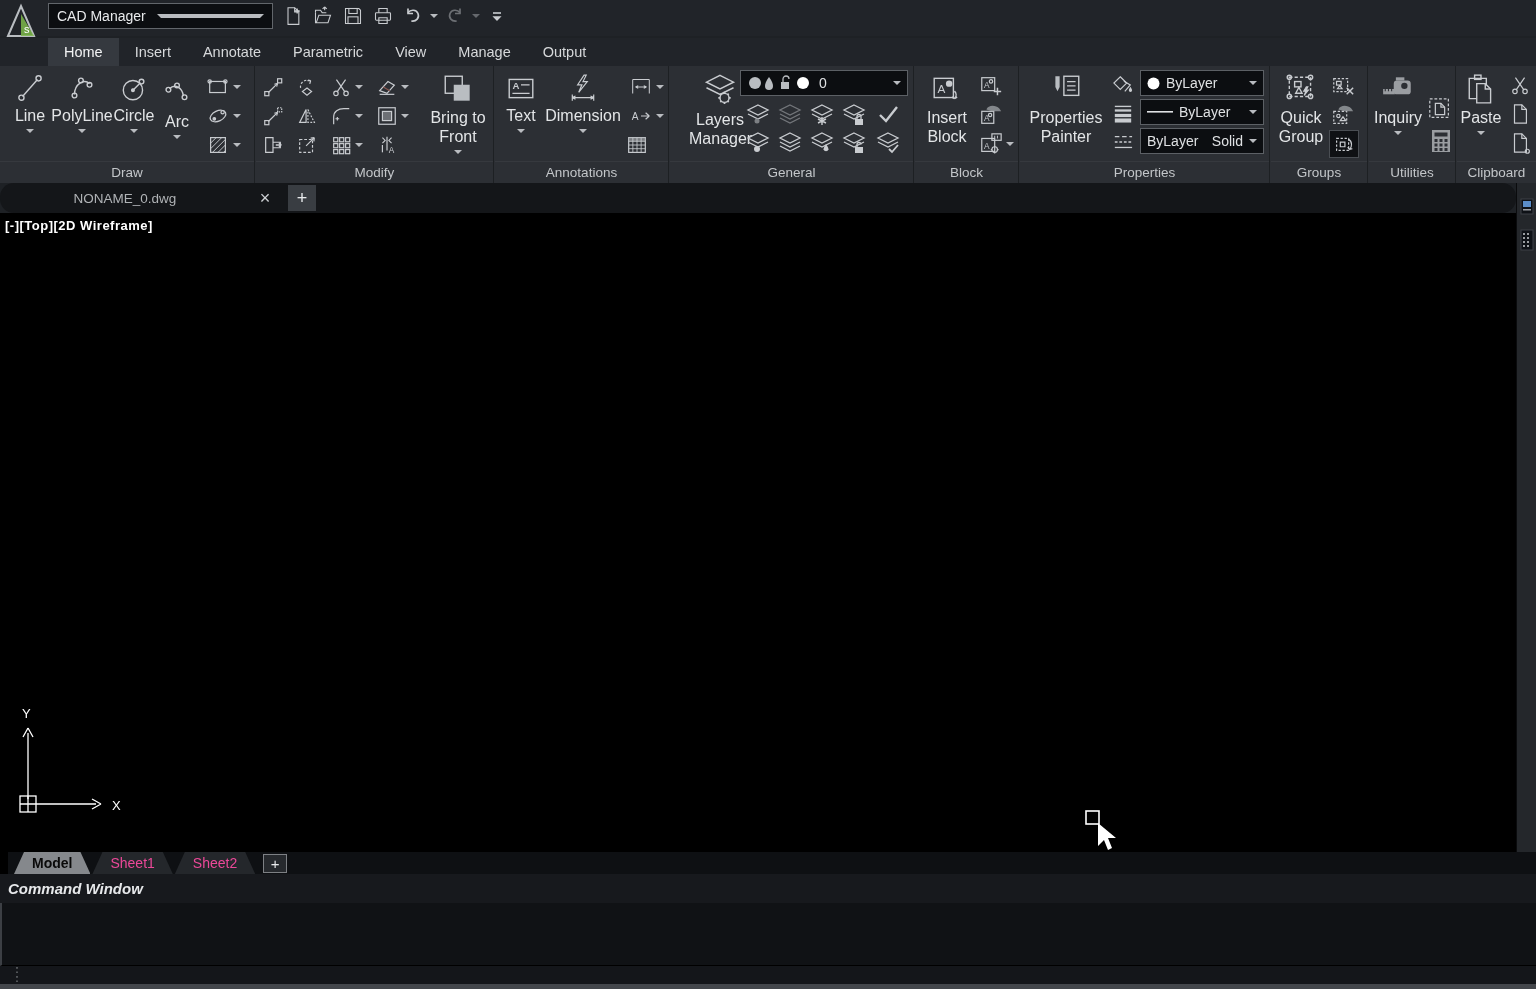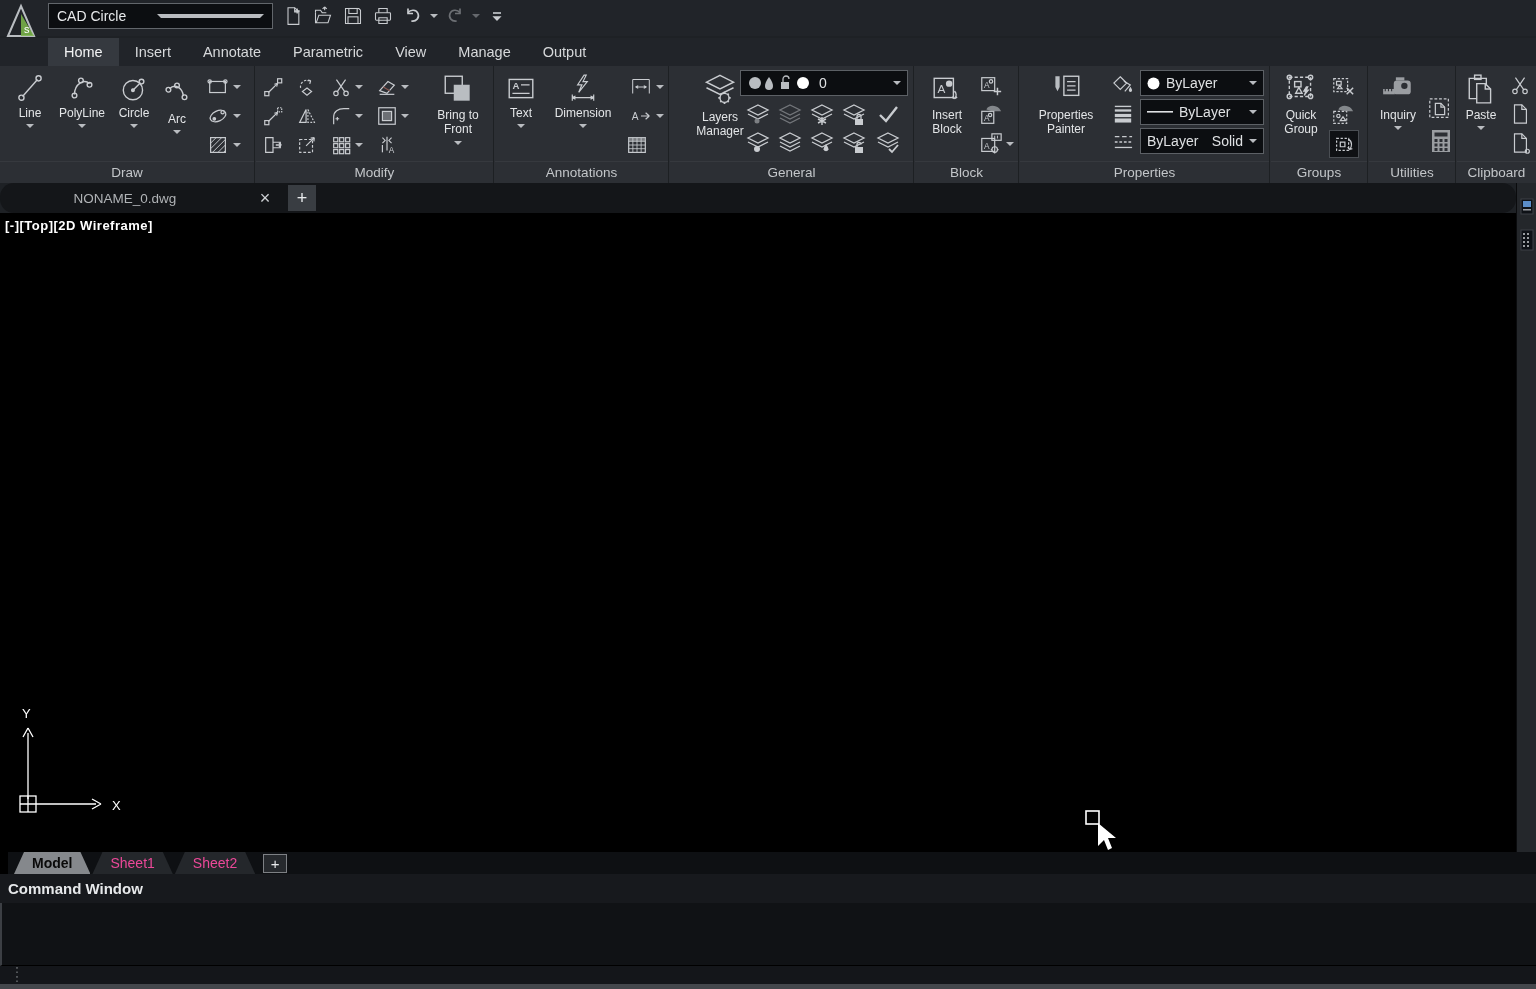--- a/index.html
+++ b/index.html
@@ -22,21 +22,21 @@
              display:flex; align-items:stretch; padding-left:48px; }
   .menu-tab { padding:0 16px; display:flex; align-items:center; color:#d6d8da; font-size:14.5px; }
   .menu-tab.active { background:#35393f; color:#f2f3f4; }
 
   
   .ribbon { position:absolute; top:66px; left:0; right:0; height:117px; background:#2c2f34; }
   .rgroup { position:absolute; top:0; height:117px; border-right:1px solid #1d2023; }
   .rgroup-label { position:absolute; left:0; right:0; bottom:0; height:22px; border-top:1px solid #36393e;
                   display:flex; align-items:center; justify-content:center; color:#c3c6c9; font-size:13.5px; }
   .bigbtn { position:absolute; display:flex; flex-direction:column; align-items:center; }
-  .bigbtn .blabel { color:#e3e5e7; font-size:12px; line-height:1.2; text-align:center; margin-top:2px; }
+  .bigbtn .blabel { color:#e3e5e7; font-size:16px; line-height:1.2; text-align:center; margin-top:2px; }
   .caret { width:0; height:0; border-left:4px solid transparent; border-right:4px solid transparent;
            border-top:4px solid #b9bcc0; display:inline-block; }
   .bigbtn .caret { margin-top:4px; }
   .smallbtn { position:absolute; display:flex; align-items:center; gap:3px; }
   svg.ic { stroke:#c9ccd0; fill:none; stroke-width:1.3; }
   svg.ic text { stroke:none; fill:#c9ccd0; }
   .dim { opacity:.45; }
 
   
   .field { position:absolute; height:26px; background:#0c0e11; border:1px solid #5c6065;
@@ -70,21 +70,21 @@
                clip-path:polygon(10px 0, calc(100% - 10px) 0, 100% 100%, 0 100%);
                color:#ec4899; background:#24272b; margin-right:2px; }
   .sheet-tab.active { background:#85888c; color:#0a0a0a; font-weight:bold; }
   .sheet-add { width:24px; height:19px; margin-left:6px; margin-bottom:1px; background:#26292d;
                border:1px solid #7d8084; color:#e8eaec; display:flex; align-items:center;
                justify-content:center; font-size:15px; }
 
   
   .cmd-header { position:absolute; top:874px; left:0; right:0; height:29px; background:#17191d;
                 display:flex; align-items:center; padding-left:8px; color:#e6e8ea;
-                font-size:15px; font-weight:bold; }
+                font-size:15px; font-weight:bold;font-style:italic; }
   .cmd-history { position:absolute; top:903px; left:0; right:0; height:63px; background:#101215;
                  border-left:2px solid #3c3f44; border-bottom:1px solid #000; }
   .cmd-prompt { position:absolute; top:966px; left:0; right:0; height:18px; background:#14161a;
                 padding-left:14px; color:#7d8084; font-size:10px; line-height:9px;
                 font-family:"Liberation Mono","DejaVu Sans Mono",monospace; }
   .status-strip { position:absolute; bottom:0; left:0; right:0; height:5px; background:#44474c; }
 </style>
 </head>
 <body>
 
@@ -103,21 +103,21 @@
 
 <div class="app">
 
   <div class="titlebar">
     <svg class="logo" viewBox="0 0 36 40">
       <polygon points="4,34 17,4 30,34" fill="none" stroke="#b9bdc1" stroke-width="2"></polygon>
       <polygon points="17,12 30,34 17,34" fill="#7cb84a" stroke="none" opacity=".85"></polygon>
       <text x="20" y="31" font-size="11" fill="#ffffff" stroke="none">s</text>
     </svg>
     <div class="ws-select">
-      <span>CAD Circle</span>
+      <span>CAD Manager</span>
       <span class="caret"></span>
     </div>
     <div class="qat">
       <div class="qat-btn">
         <svg class="ic" width="20" height="20" viewBox="0 0 24 24">
           <use href="#sym-page"></use>
             <path d="M17 3 L17 9 M14 6 L20 6" stroke-width="1.6"></path>
         </svg>
       </div>
       <div class="qat-btn">

